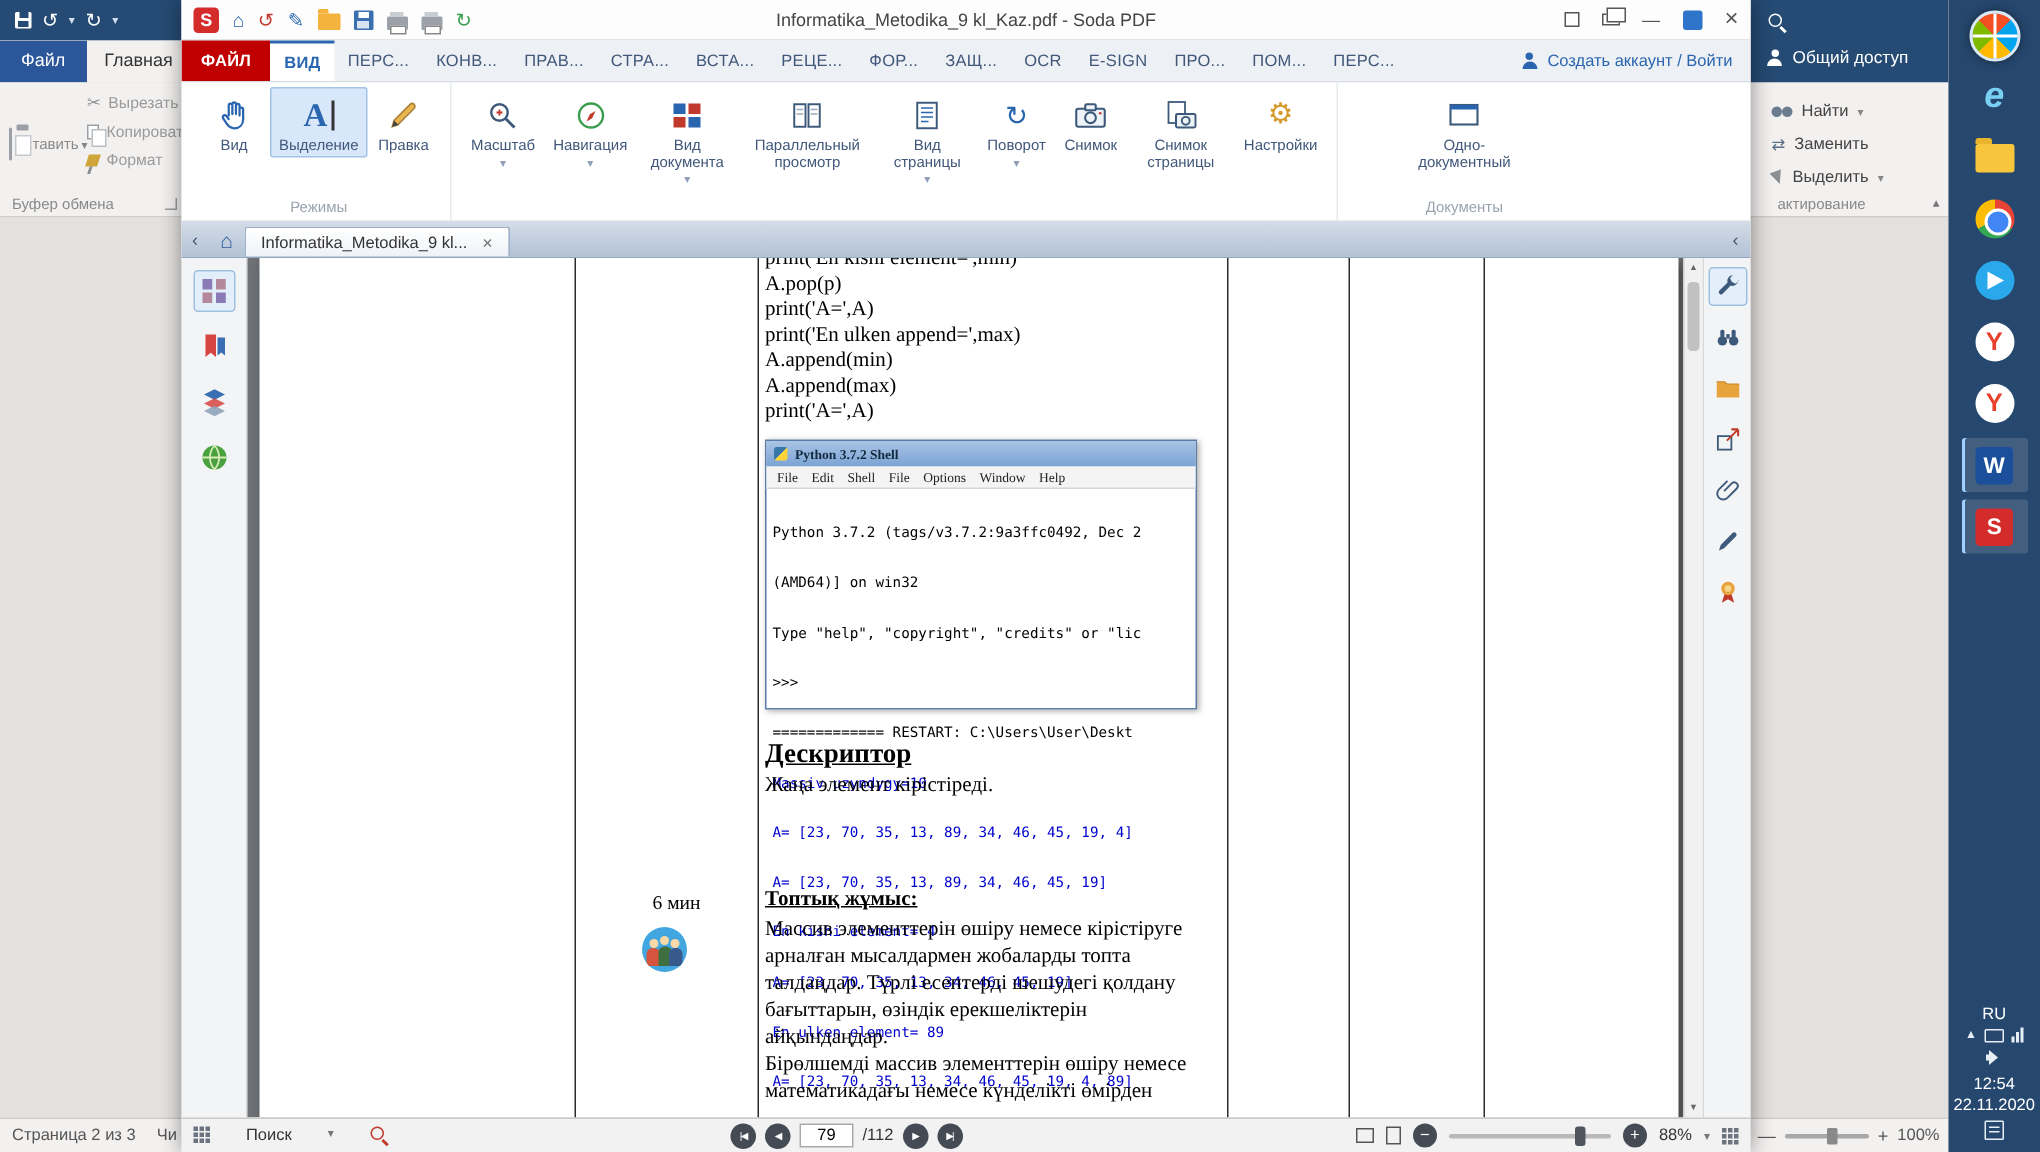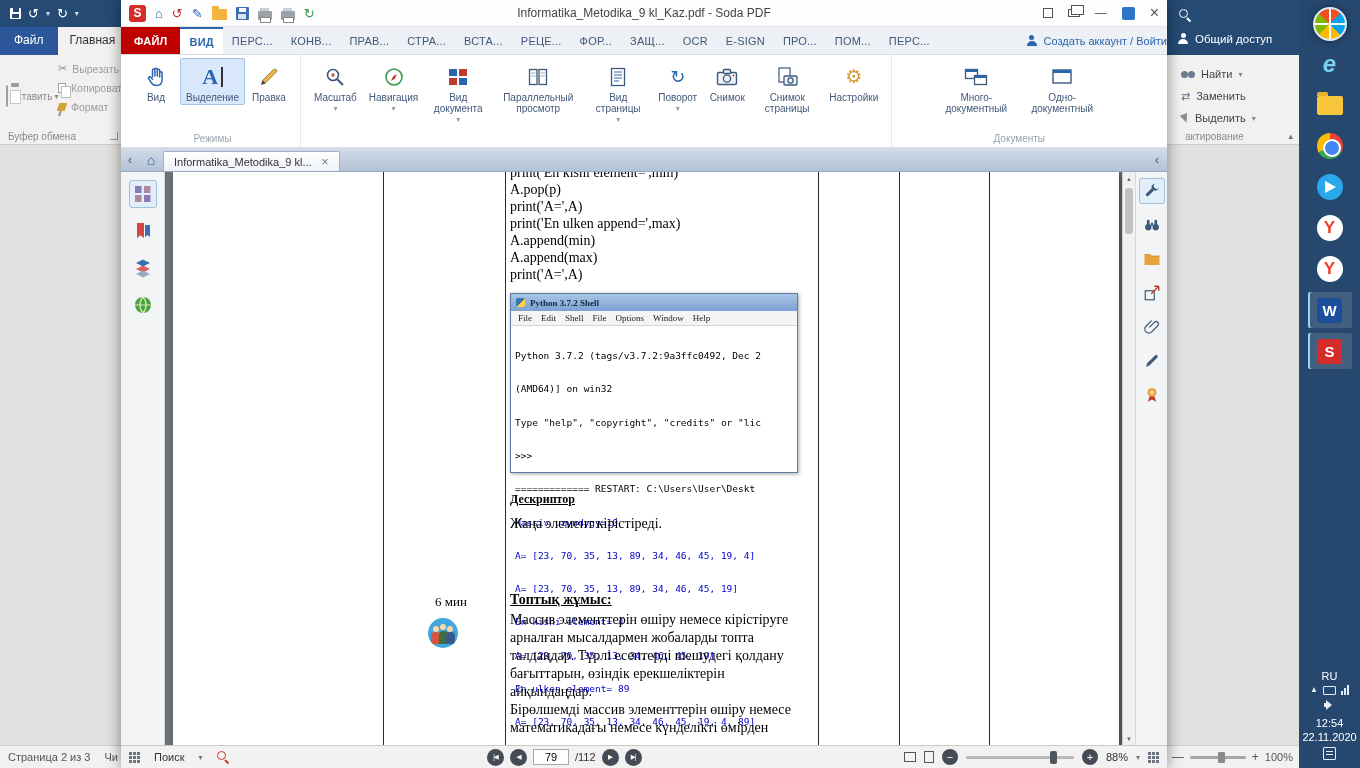--- a/index.html
+++ b/index.html
@@ -80,21 +80,21 @@
 .wb-double{width:12px;height:8px;border:1.2px solid #555;position:relative;background:#fff}
 .wb-double::before{content:"";position:absolute;left:2px;top:-5px;width:11px;height:8px;border:1.2px solid #555;background:#fff}
 .wb-min{font-size:12px;color:#555;line-height:10px}
 .wb-max{width:13px;height:13px;background:#2e75c9;border-radius:2px}
 .wb-close{font-size:16px;color:#555;line-height:14px}
 
 .s-tabs{position:absolute;left:0;top:27px;width:100%;height:28px;background:#edf0f4;border-bottom:1px solid #d9dde3;display:flex;align-items:stretch;font-size:11px}
 .stab{display:flex;align-items:center;padding:0 9px;color:#41587a;letter-spacing:.2px;white-space:nowrap}
 .stab.file{background:#c00000;color:#fff;font-weight:bold;padding:0 13px}
 .stab.active{background:#fff;color:#2a66b0;font-weight:bold;border-top:2px solid #2a66b0}
-.s-account{margin-left:auto;display:flex;align-items:center;gap:6px;color:#2a66b0;padding-right:0;white-space:nowrap}
+.s-account{margin-left:auto;display:flex;align-items:center;gap:6px;color:#2a66b0;padding-right:12px;white-space:nowrap}
 
 .s-ribbon{position:absolute;left:0;top:55px;width:100%;height:93px;background:#fff;border-bottom:1px solid #d9dde3;display:flex;padding:0 4px}
 .rgroup{display:flex;flex-direction:column;padding:3px 7px 1px;border-right:1px solid #e7eaee}
 .rgroup.last{border-right:none;margin-left:34px}
 .ritems{display:flex;align-items:flex-start;flex:1}
 .rglabel{text-align:center;font-size:10px;color:#9aa4b0;padding:1px 0 2px}
 .ritem{display:flex;flex-direction:column;align-items:center;padding:4px 5px 1px;border:1px solid transparent;border-radius:2px;min-width:48px}
 .ritem.sel{background:#d8e7f9;border-color:#a3c3e8}
 .ric{height:27px;display:flex;align-items:center;justify-content:center;margin-bottom:2px}
 .rlab{font-size:10px;color:#41587a;text-align:center;line-height:11px;max-width:74px}
@@ -127,36 +127,36 @@
 
 .page{position:absolute;left:8px;top:0;width:946px;height:640px;background:#fff;box-shadow:3px 3px 8px rgba(0,0,0,.45);color:#000}
 .vline{position:absolute;top:0;bottom:0;width:1px;background:#2b2b2b}
 .codeblk{position:absolute;left:337px;top:-8px;font-size:14px;line-height:17px}
 .shell{position:absolute;left:337px;top:121px;width:288px;height:180px;border:1px solid #5a7ca6;background:#fff;box-shadow:1px 1px 4px rgba(0,0,0,.35)}
 .sh-title{height:17px;background:linear-gradient(#a9c4e4,#7ba3d4);display:flex;align-items:center;gap:5px;padding:0 5px;font-size:9px;font-weight:bold;color:#13293f;white-space:nowrap}
 .sh-logo{width:9px;height:9px;border-radius:2px;background:linear-gradient(135deg,#3776ab 50%,#ffd43b 50%)}
 .sh-menu{height:15px;background:#f4f4f4;border-bottom:1px solid #d5d5d5;display:flex;align-items:center;gap:9px;padding:0 7px;font-size:9px;color:#222}
 .sh-body{padding:2px 4px;font-family:"DejaVu Sans Mono","Liberation Mono",monospace;font-size:9.5px;line-height:11.1px;white-space:pre;overflow:hidden;color:#000}
 .shl.blue2{color:#0000cd}
-.dsc-t{position:absolute;left:337px;top:320px;font-size:12px;font-weight:bold;text-decoration:underline}
+.dsc-t{position:absolute;left:337px;top:320px;font-size:18px;font-weight:bold;text-decoration:underline}
 .descblk{position:absolute;left:337px;top:342px;font-size:14px;line-height:19px}
 .gw-t{position:absolute;left:337px;top:420px;font-size:14px;font-weight:bold;text-decoration:underline}
 .gw{position:absolute;left:337px;top:439px;font-size:14px;line-height:18px;width:310px}
 .timelab{position:absolute;left:262px;top:422px;font-size:13px}
 .ppl{position:absolute;left:255px;top:446px;width:30px;height:30px;border-radius:50%;background:#42a7e0;overflow:hidden}
 .ppl i{position:absolute;display:block}
 .ppl .h1{left:5px;top:8px;width:6px;height:6px;border-radius:50%;background:#fcd9a8}
 .ppl .h2{left:12px;top:6px;width:6px;height:6px;border-radius:50%;background:#fcd9a8}
 .ppl .h3{left:19px;top:8px;width:6px;height:6px;border-radius:50%;background:#fcd9a8}
 .ppl .b1{left:3px;top:14px;width:9px;height:12px;border-radius:4px 4px 0 0;background:#d6533e}
 .ppl .b2{left:10.5px;top:12.5px;width:9px;height:13px;border-radius:4px 4px 0 0;background:#3f6f3f}
 .ppl .b3{left:18px;top:14px;width:9px;height:12px;border-radius:4px 4px 0 0;background:#38598c}
 
 .s-status{position:absolute;left:0;top:745px;width:100%;height:23px;background:#f2f2f2;border-top:1px solid #c9c9c9;display:flex;align-items:center;font-size:11px;color:#333}
-.ss-left{display:flex;align-items:center;gap:14px;padding-left:8px}
+.ss-left{display:flex;gap:24px;padding-left:8px}
 .grid9{width:11px;height:11px;background:
  linear-gradient(#6b7280,#6b7280) 0 0/3px 3px no-repeat,
  linear-gradient(#6b7280,#6b7280) 4px 0/3px 3px no-repeat,
  linear-gradient(#6b7280,#6b7280) 8px 0/3px 3px no-repeat,
  linear-gradient(#6b7280,#6b7280) 0 4px/3px 3px no-repeat,
  linear-gradient(#6b7280,#6b7280) 4px 4px/3px 3px no-repeat,
  linear-gradient(#6b7280,#6b7280) 8px 4px/3px 3px no-repeat,
  linear-gradient(#6b7280,#6b7280) 0 8px/3px 3px no-repeat,
  linear-gradient(#6b7280,#6b7280) 4px 8px/3px 3px no-repeat,
  linear-gradient(#6b7280,#6b7280) 8px 8px/3px 3px no-repeat}
@@ -448,31 +448,20 @@
           <div class="rlab">Настройки</div>
         </div>
       </div>
     </div>
 
     <div class="rgroup last">
       <div class="ritems">
         <div class="ritem">
           <div class="ric">
               <svg width="26" height="24" viewBox="0 0 26 24">
-                <rect x="2.5" y="4.5" width="12" height="9" fill="#fff" stroke="#3d5a7a" stroke-width="1.3"></rect>
-                <rect x="2.5" y="4.5" width="12" height="2.5" fill="#2a66b0"></rect>
-                <rect x="11.5" y="10.5" width="12" height="9" fill="#fff" stroke="#3d5a7a" stroke-width="1.3"></rect>
-                <rect x="11.5" y="10.5" width="12" height="2.5" fill="#2a66b0"></rect>
-              </svg>
-            </div>
-          <div class="rlab">Много-документный</div>
-        </div>
-        <div class="ritem">
-          <div class="ric">
-              <svg width="26" height="24" viewBox="0 0 26 24">
                 <rect x="4" y="5" width="18" height="13" fill="#fff" stroke="#3d5a7a" stroke-width="1.4"></rect>
                 <rect x="4" y="5" width="18" height="3" fill="#2a66b0"></rect>
               </svg>
             </div>
           <div class="rlab">Одно-документный</div>
         </div>
       </div>
       <div class="rglabel">Документы</div>
     </div>
   </div>

